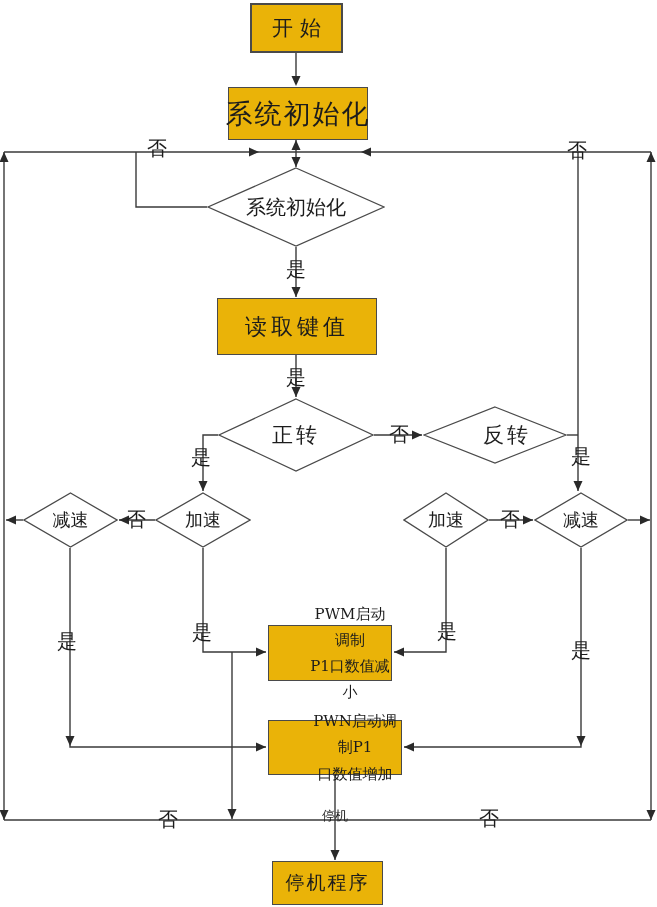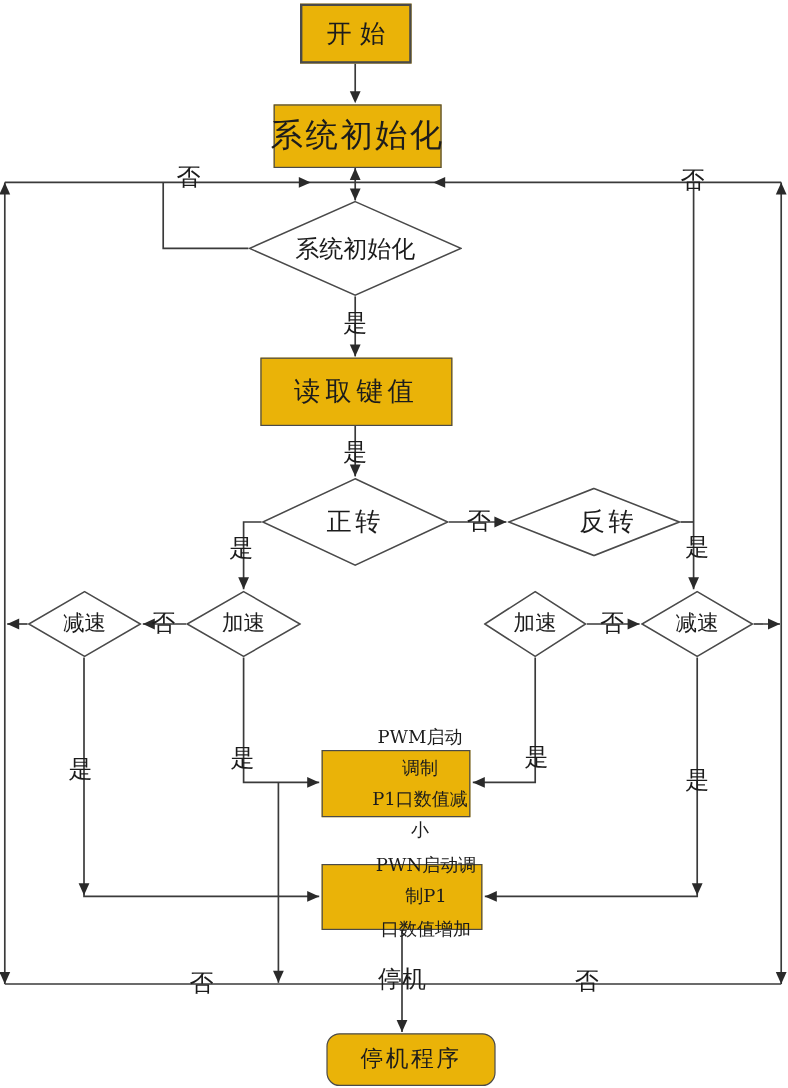--- a/index.html
+++ b/index.html
@@ -100,21 +100,21 @@
     </span>
   </div>
 
   <div class="node rect multiline" style="left:268px;top:720px;width:134px;height:55px;text-align:center;">
     <span class="nlabel" style="font-size:15px;">
       <span>PWN启动调制P1</span><br>
       <span>口数值增加</span>
     </span>
   </div>
 
-  <div class="node rect" style="left:272px;top:861px;width:141px;height:44px;border-radius:11px;">
+  <div class="node rect" style="left:272px;top:861px;width:111px;height:44px;">
     <span class="nlabel" style="font-size:19px;letter-spacing:2px;">停机程序</span>
   </div>
 
   <div class="node diamond" style="left:207px;top:167px;width:178px;height:80px;">
     <svg width="178" height="80" viewBox="0 0 178 80">
         <polygon points="89,1 177,40 89,79 1,40"></polygon>
       </svg>
     <span class="nlabel" style="font-size:20px;">系统初始化</span>
   </div>
 
@@ -168,15 +168,15 @@
   <span class="elabel" style="left:201px;top:457px;">是</span>
   <span class="elabel" style="left:581px;top:456px;">是</span>
   <span class="elabel" style="left:136px;top:519px;">否</span>
   <span class="elabel" style="left:510px;top:519px;">否</span>
   <span class="elabel" style="left:67px;top:641px;">是</span>
   <span class="elabel" style="left:202px;top:632px;">是</span>
   <span class="elabel" style="left:447px;top:631px;">是</span>
   <span class="elabel" style="left:581px;top:650px;">是</span>
   <span class="elabel" style="left:168px;top:819px;">否</span>
   <span class="elabel" style="left:489px;top:818px;">否</span>
-  <span class="elabel" style="left:335px;top:816px;font-size:20px;">停机</span>
+  <span class="elabel" style="left:335px;top:816px;font-size:13px;">停机</span>
 
 </div>
 
 </body></html>

